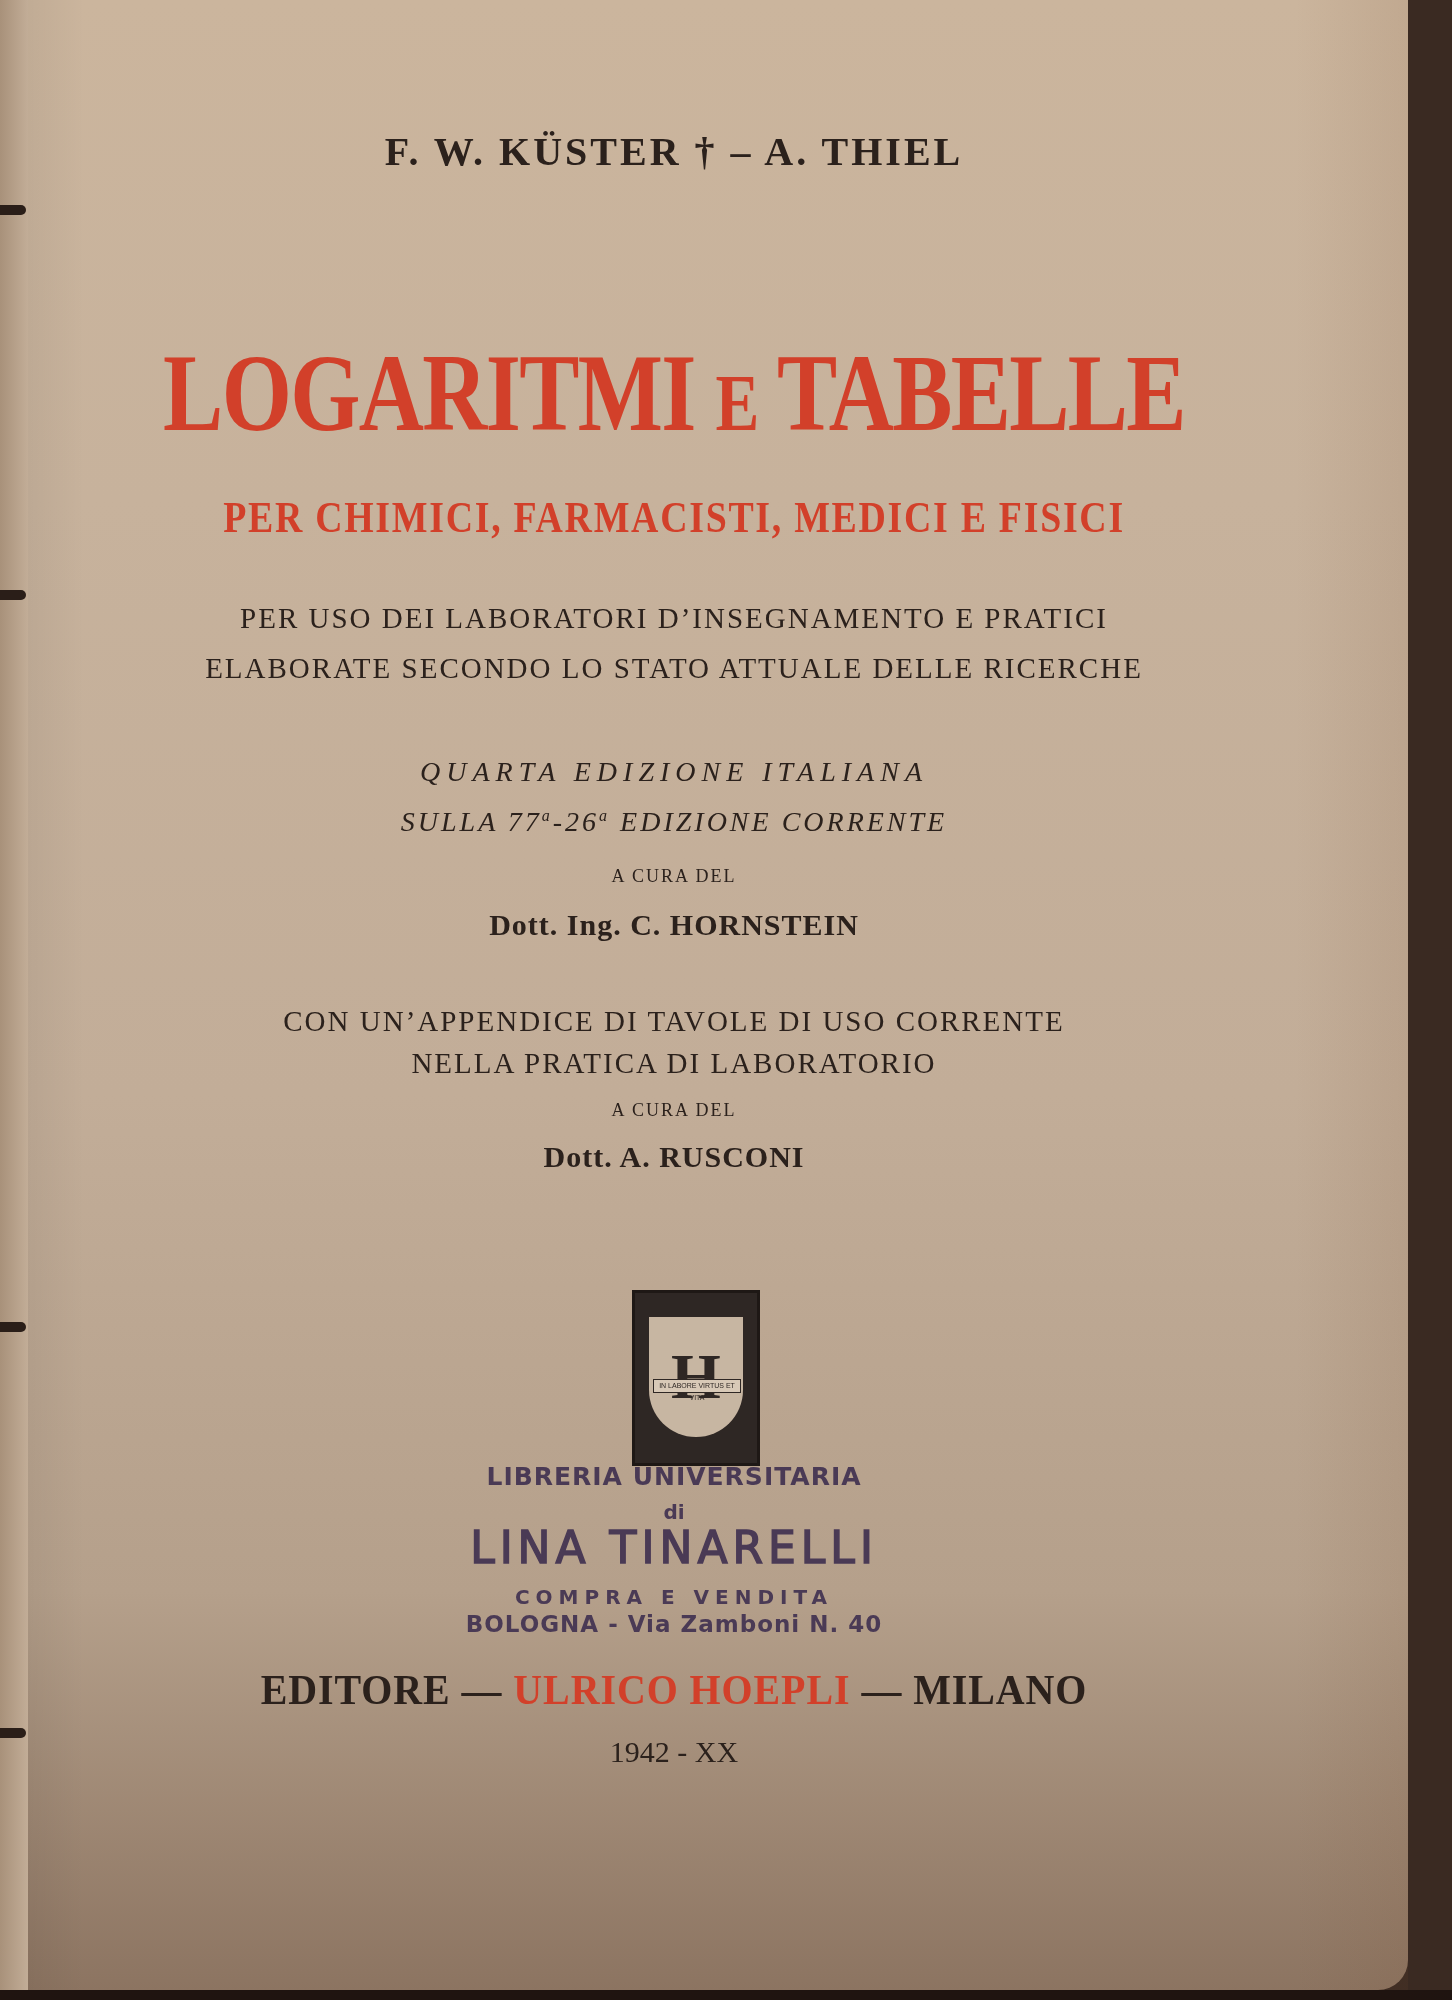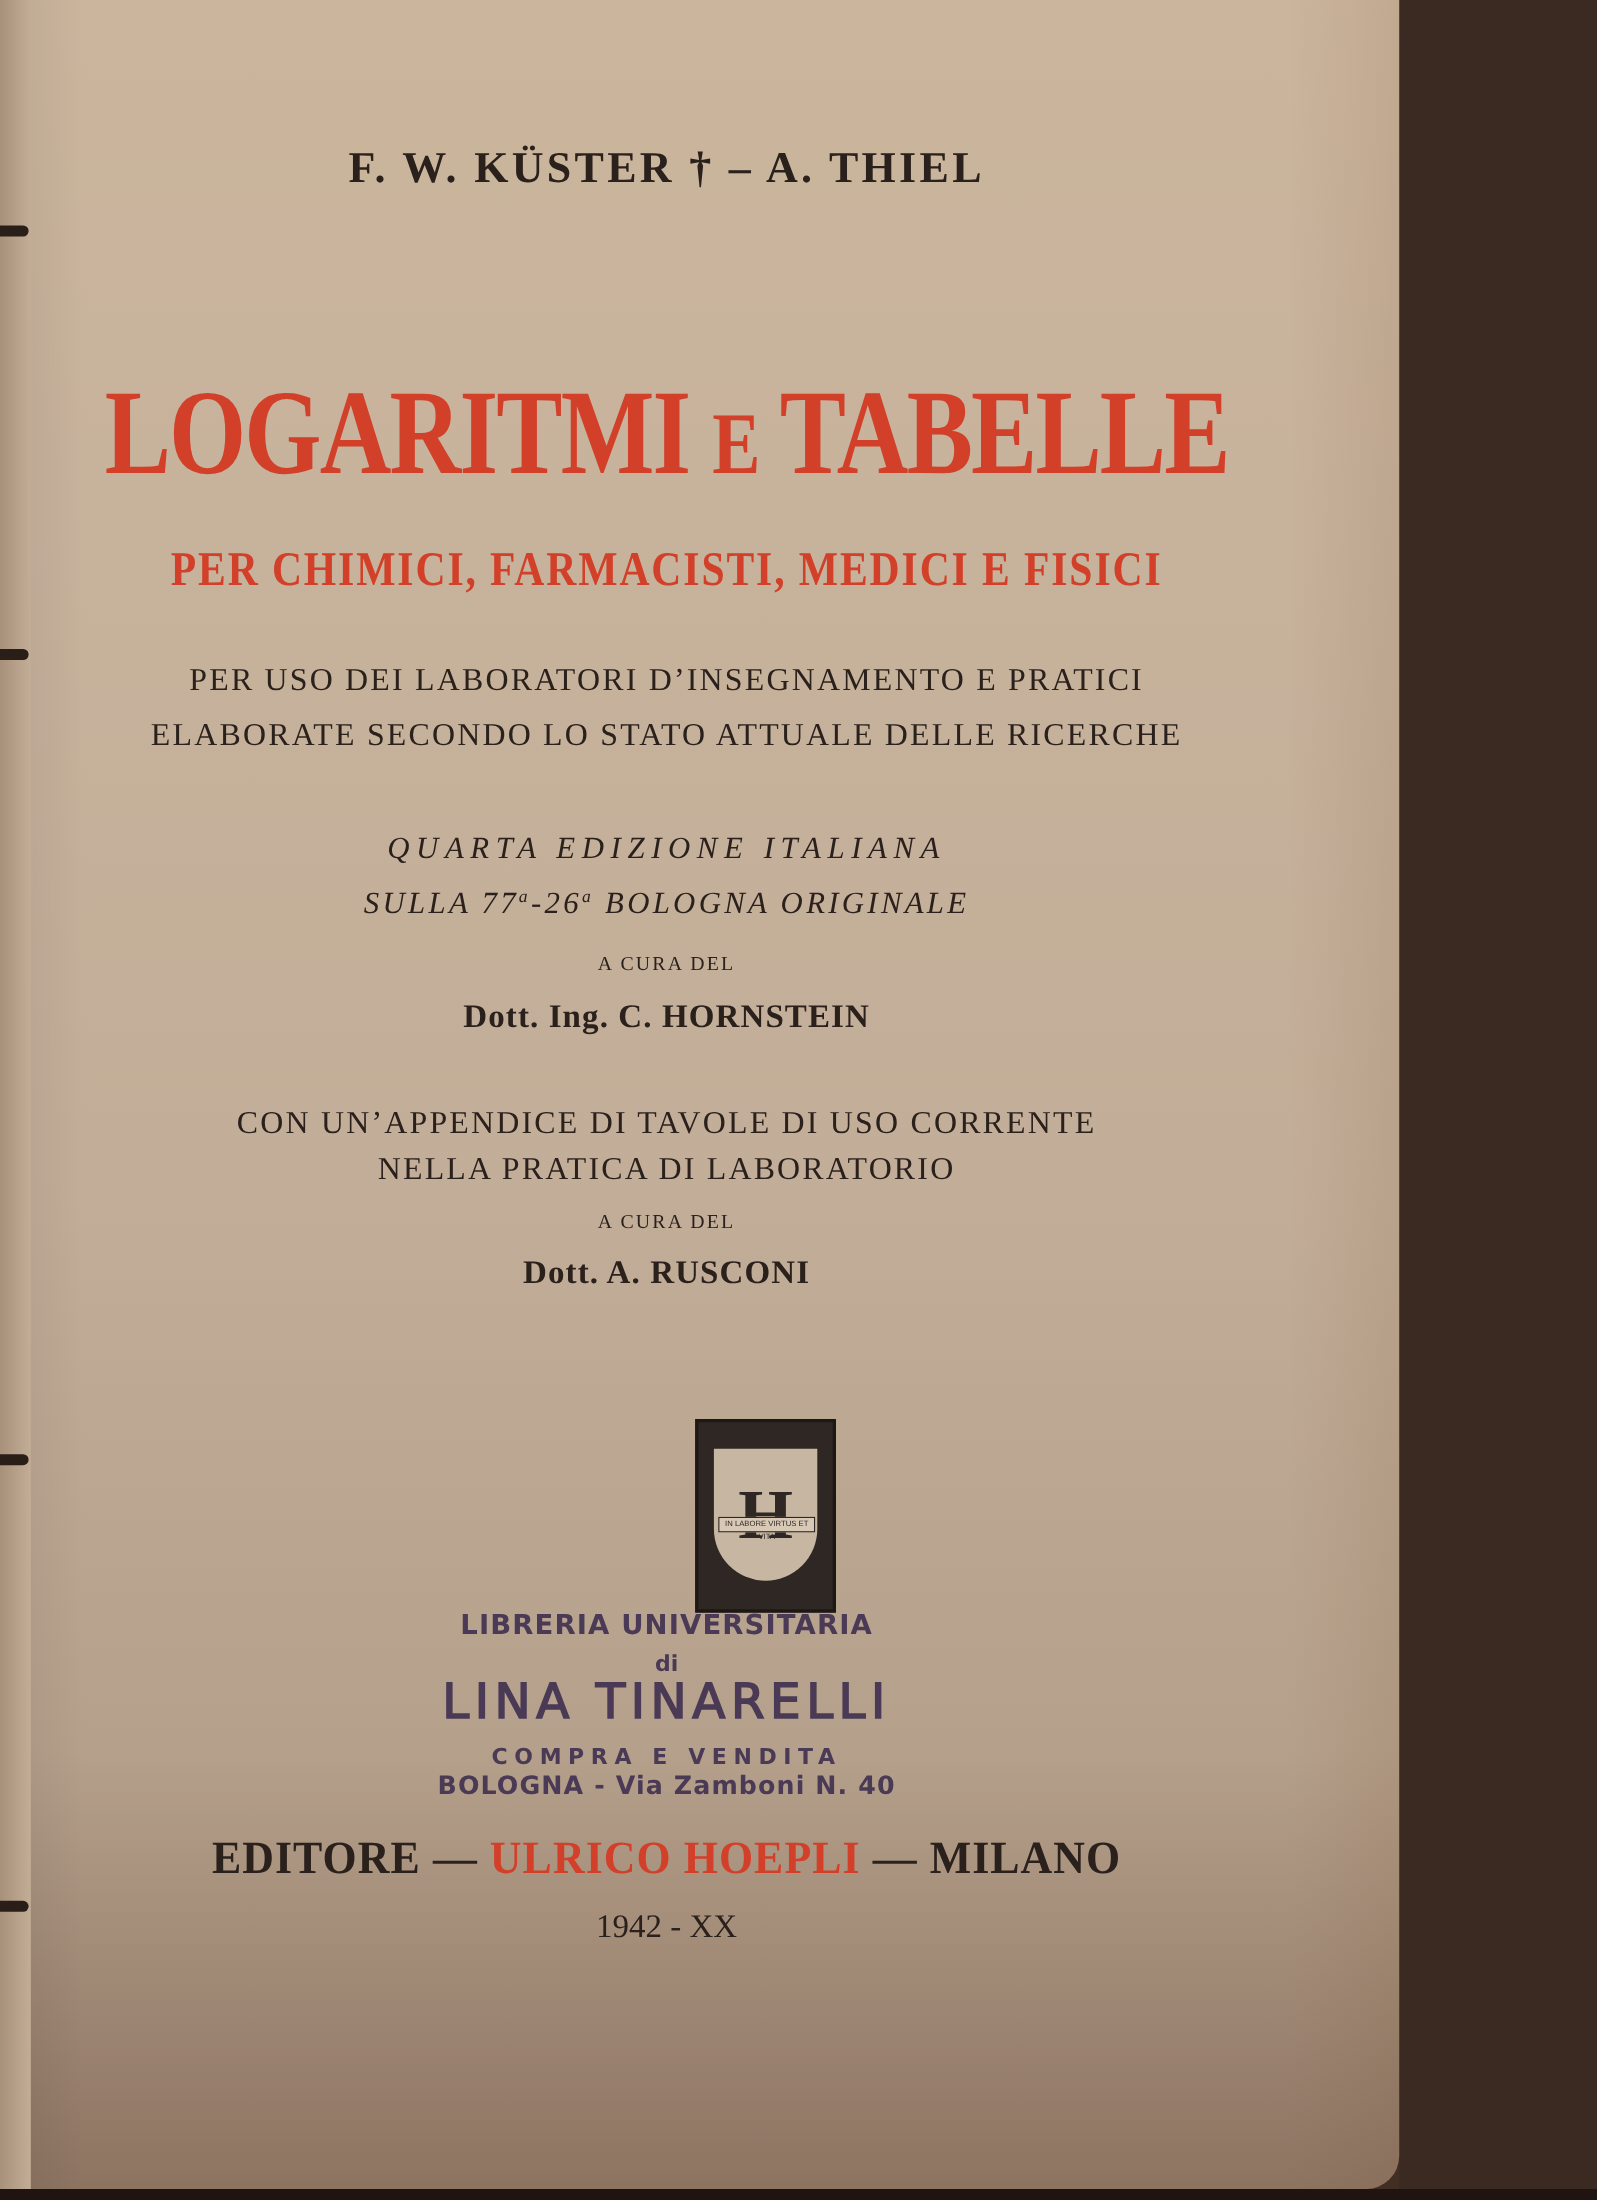--- a/index.html
+++ b/index.html
@@ -1,21 +1,21 @@
 <!DOCTYPE html>
 <html><head>
 <meta charset="utf-8">
 <style>
   html, body { margin:0; padding:0; }
   body {
     width:1452px; height:2000px; overflow:hidden; position:relative;
     background:#3a2a22;
   }
   .page {
-    position:absolute; left:0; top:0; width:1272px; height:1990px;
+    position:absolute; left:0; top:0; width:1408px; height:1990px;
     background: linear-gradient(180deg, #cbb59d 0%, #c7b29c 25%, #c2ad98 55%, #b5a08b 80%, #8c7461 100%);
     border-bottom-right-radius:30px;
   }
   .page::before {
     content:""; position:absolute; inset:0;
     background: linear-gradient(90deg, rgba(0,0,0,0.08) 0%, rgba(0,0,0,0) 6%, rgba(0,0,0,0) 92%, rgba(120,80,50,0.12) 100%);
   }
   .binding-left {
     position:absolute; left:0; top:0; width:28px; height:100%;
     background: linear-gradient(90deg,#a8917a,#c2ad97);
@@ -90,21 +90,21 @@
     <span>TABELLE</span>
   </div>
 
   <div class="center serif subtitle">PER CHIMICI, FARMACISTI, MEDICI E FISICI</div>
 
   <div class="center serif purpose l1">PER USO DEI LABORATORI D’INSEGNAMENTO E PRATICI</div>
   <div class="center serif purpose l2">ELABORATE SECONDO LO STATO ATTUALE DELLE RICERCHE</div>
 
   <div class="center serif edition l1">QUARTA EDIZIONE ITALIANA</div>
   <div class="center serif edition l2">
-    <span>SULLA 77</span><sup>a</sup><span>-26</span><sup>a</sup><span> BOLOGNA ORIGINALE</span>
+    <span>SULLA 77</span><sup>a</sup><span>-26</span><sup>a</sup><span> EDIZIONE CORRENTE</span>
   </div>
 
   <div class="center serif acura a1">A CURA DEL</div>
   <div class="center serif editor e1">Dott. Ing. C. HORNSTEIN</div>
 
   <div class="center serif appendix l1">CON UN’APPENDICE DI TAVOLE DI USO CORRENTE</div>
   <div class="center serif appendix l2">NELLA PRATICA DI LABORATORIO</div>
 
   <div class="center serif acura a2">A CURA DEL</div>
   <div class="center serif editor e2">Dott. A. RUSCONI</div>

